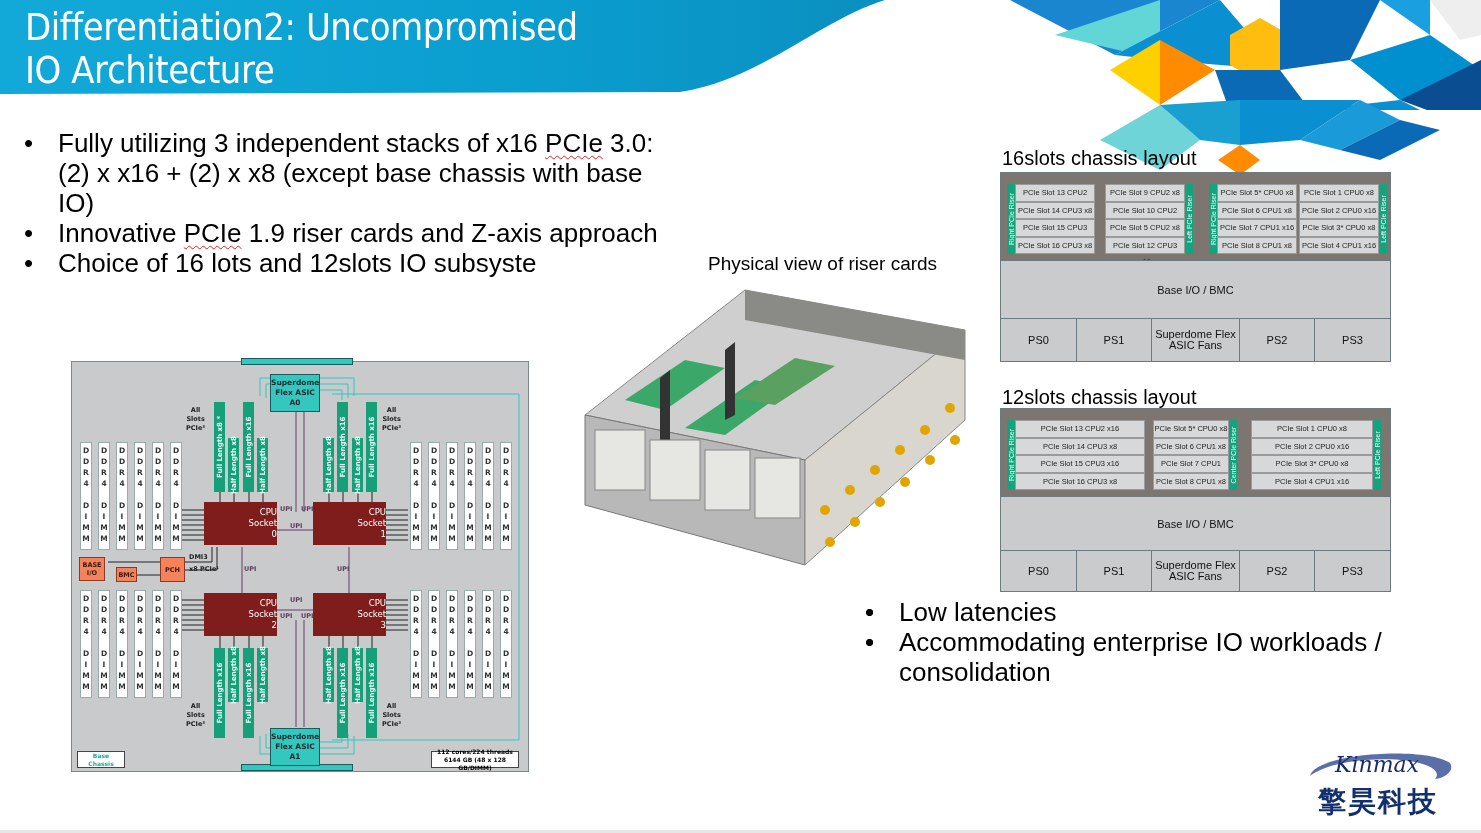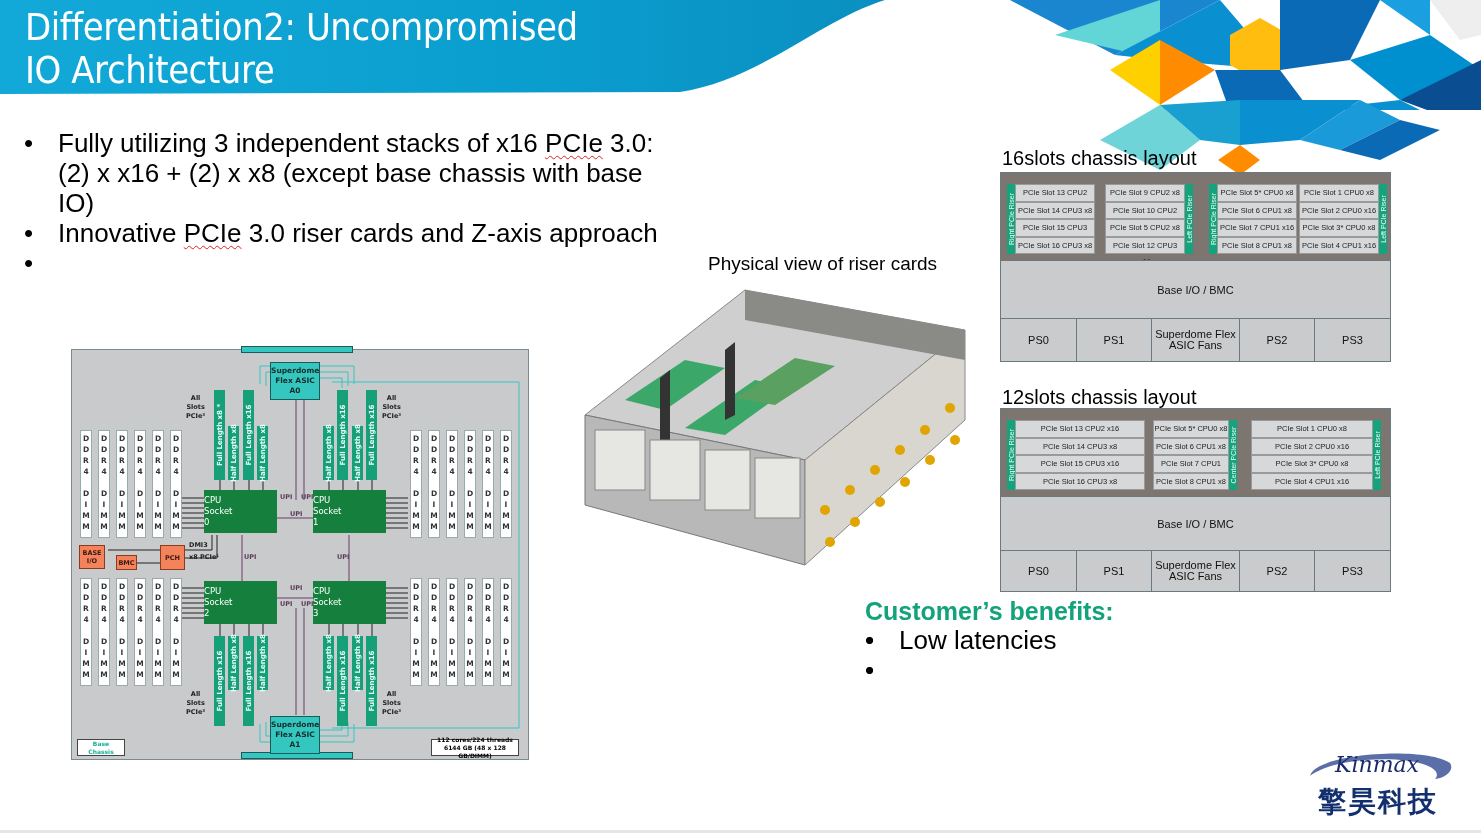--- a/index.html
+++ b/index.html
@@ -17,23 +17,23 @@
   
   .chassis{border:1px solid #6b7a80;background:#c9cbcc;}
   .slots-area{background:#7d7570;position:absolute;left:0;top:0;right:0;}
   .slot{position:absolute;background:#d6d8d9;border:1px solid #9a9a9a;font-size:7.5px;color:#222;text-align:center;box-sizing:border-box;}
   .riser{position:absolute;background:#14a37c;color:#e8fff7;font-size:7px;box-sizing:border-box;}
   .riser span{position:absolute;left:50%;top:50%;transform:translate(-50%,-50%) rotate(-90deg);white-space:nowrap;}
   .base-io{position:absolute;left:0;right:0;background:#c9cbcc;font-size:11px;text-align:center;color:#111;border-top:1px solid #6b7a80;}
   .ps{position:absolute;background:#c9cbcc;font-size:11px;text-align:center;color:#111;border-left:1px solid #6b7a80;box-sizing:border-box;display:flex;align-items:center;justify-content:center;line-height:11px;}
   .layout-title{font-size:20px;line-height:22px;}
   
-  #diagram{left:71px;top:349px;width:458px;height:411px;background:#c8cacb;border:1.5px solid #7a8a90;box-sizing:border-box;}
+  #diagram{left:71px;top:361px;width:458px;height:411px;background:#c8cacb;border:1.5px solid #7a8a90;box-sizing:border-box;}
   .dimm{position:absolute;width:12px;background:#fff;border:1px solid #9aa;font-family:"DejaVu Sans",sans-serif;font-size:7.5px;font-weight:bold;color:#333;text-align:center;line-height:11px;box-sizing:border-box;padding-top:2px;}
-  .cpu{position:absolute;width:73px;height:43px;background:#15803d;color:#fff;font-family:"DejaVu Sans",sans-serif;font-size:8.5px;text-align:left;line-height:11px;display:flex;flex-direction:column;justify-content:center;}
+  .cpu{position:absolute;width:73px;height:43px;background:#7f1d1d;color:#fff;font-family:"DejaVu Sans",sans-serif;font-size:8.5px;text-align:right;line-height:11px;display:flex;flex-direction:column;justify-content:center;}
   .pcie{position:absolute;width:11px;background:#16a07a;color:#e9fff8;font-family:"DejaVu Sans",sans-serif;font-size:7px;font-weight:bold;}
   .pcie span{position:absolute;left:50%;top:50%;transform:translate(-50%,-50%) rotate(-90deg);white-space:nowrap;}
   .asic{position:absolute;width:50px;height:38px;background:#33c7c0;border:1px solid #1a5a5a;font-family:"DejaVu Sans",sans-serif;font-size:7.5px;font-weight:bold;color:#1a2a2a;text-align:center;line-height:10px;display:flex;flex-direction:column;justify-content:center;box-sizing:border-box;}
   .orange{position:absolute;background:#f4825a;border:1px solid #8a3b20;font-family:"DejaVu Sans",sans-serif;font-size:6.5px;font-weight:bold;color:#3a1a10;text-align:center;line-height:8px;display:flex;flex-direction:column;justify-content:center;box-sizing:border-box;}
   .upi{position:absolute;font-family:"DejaVu Sans",sans-serif;font-size:6.5px;font-weight:bold;color:#5b3b5a;}
   .small-b{position:absolute;font-family:"DejaVu Sans",sans-serif;font-size:6.5px;font-weight:bold;color:#222;text-align:center;line-height:9px;}
   .connector{position:absolute;height:7px;background:#33c7c0;border:1px solid #1a5a5a;box-sizing:border-box;}
   .boxnote{position:absolute;background:#fff;border:1px solid #444;font-family:"DejaVu Sans",sans-serif;font-size:6px;font-weight:bold;text-align:center;line-height:8px;box-sizing:border-box;display:flex;flex-direction:column;justify-content:center;}
   
   #logo{left:1305px;top:748px;width:150px;height:70px;}
@@ -84,24 +84,25 @@
 </div>
 
 <div class="abs" style="left:24px;top:128px;width:660px;">
   <ul class="bullets">
     <li>
       <span class="dot">•</span>
       <span>Fully utilizing 3 independent stacks of x16 </span><span class="squig">PCIe</span><span> 3.0: (2) x x16 + (2) x x8 (except base chassis with base IO)</span>
     </li>
     <li>
       <span class="dot">•</span>
-      <span>Innovative </span><span class="squig">PCIe</span><span> 3.0 riser cards and Z-axis approach</span>
+      <span>Innovative </span><span class="squig">PCIe</span><span> 1.9 riser cards and Z-axis approach</span>
     </li>
     <li>
       <span class="dot">•</span>
+      <span>Choice of 16 lots and 12slots IO subsyste</span>
     </li>
   </ul>
 </div>
 
 <div id="diagram" class="abs">
   <svg class="abs" style="left:0;top:0;" width="452" height="408">
 
     <g stroke="#33c7c0" stroke-width="1" fill="none">
       <path d="M200,38 L200,28 L270,28 L270,38"></path>
       <path d="M194,36 L194,22 L276,22 L276,36"></path>
@@ -677,26 +678,25 @@
   <div id="l12b" style="position:absolute;left:0;right:0;top:141px;height:40px;border-top:1px solid #6b7a80;">
       <div class="ps" style="left: 0px; width: 75px; top: 0px; height: 40px; border-left: none;">PS0</div>
       <div class="ps" style="left: 75px; width: 75px; top: 0px; height: 40px;">PS1</div>
       <div class="ps" style="left: 150px; width: 88px; top: 0px; height: 40px;">Superdome Flex ASIC Fans</div>
       <div class="ps" style="left: 238px; width: 75px; top: 0px; height: 40px;">PS2</div>
       <div class="ps" style="left: 313px; width: 76px; top: 0px; height: 40px;">PS3</div>
     </div>
 </div>
 
 <div class="abs" style="left:865px;top:597px;width:590px;">
-  <div class="h-green">Customer’s benefits:</div>
   <ul class="bullets" style="width:560px;">
     <li><span class="dot">•</span></li>
     <li><span class="dot">•</span><span>Low latencies</span></li>
     <li><span class="dot">•</span></li>
-    <li><span class="dot">•</span></li>
+    <li><span class="dot">•</span><span>Accommodating enterprise IO workloads / consolidation</span></li>
   </ul>
 </div>
 
 <svg id="logo" class="abs" viewBox="0 0 150 70">
   <path d="M5,28 C10,5 120,-2 145,15 C150,22 140,30 130,31 C140,20 110,8 60,12 C25,15 10,24 5,28 Z" fill="#5a6fa8"></path>
 </svg>
 <div id="logo-en" class="abs">Kinmax</div>
 <div id="logo-cn" class="abs">擎昊科技</div>
 <div id="bottom-line" class="abs"></div>
 

